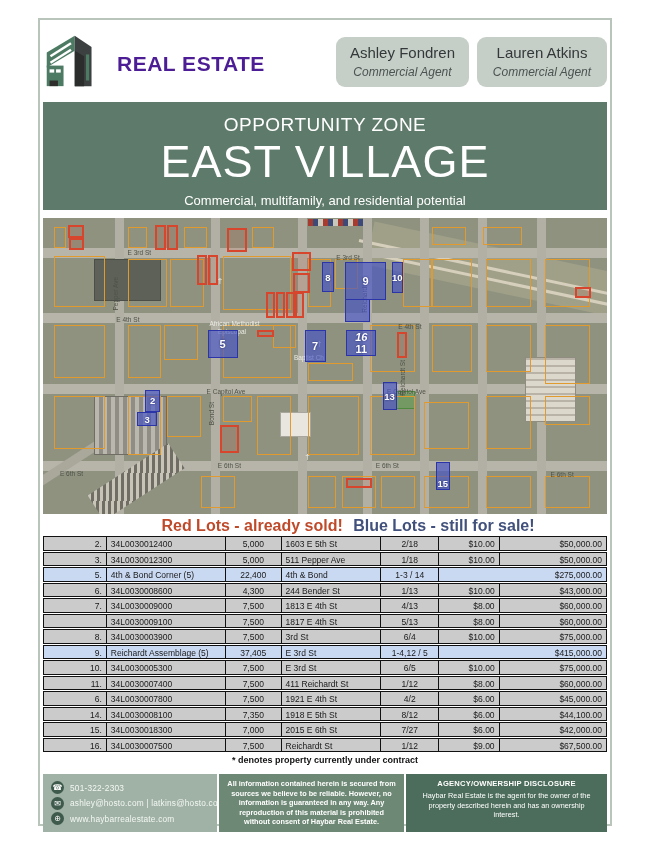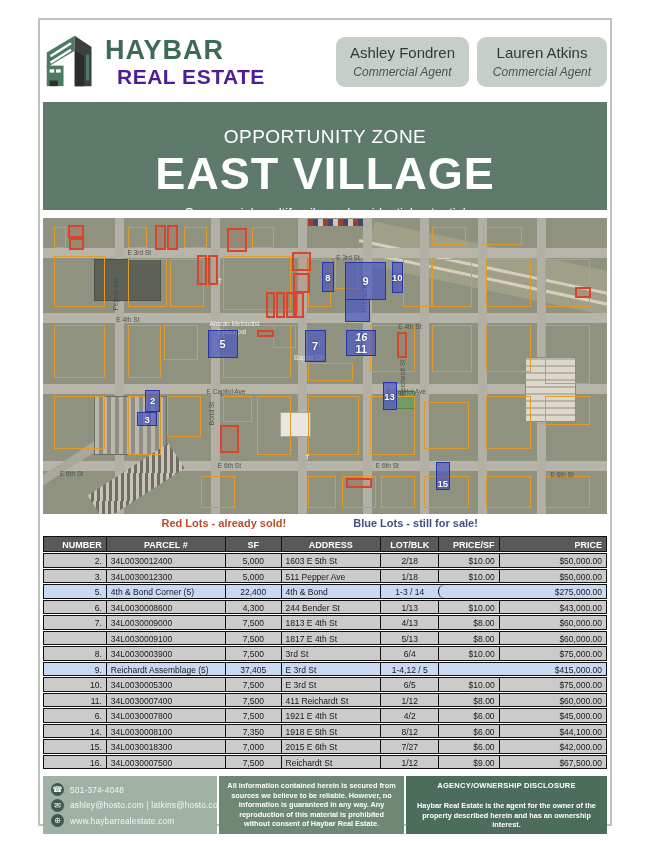--- a/index.html
+++ b/index.html
@@ -14,23 +14,23 @@
   .brand svg { width:56px; height:56px; }
   .brand-text { margin-left:6px; line-height:1; }
   .brand-line1 { font-size:27px; font-weight:bold; letter-spacing:1px; color:#3d6b55; }
   .brand-line2 { font-size:21px; font-weight:bold; letter-spacing:.5px; color:#4c1d95; margin-left:12px; margin-top:2px; }
   .agents { display:flex; gap:8px; }
   .agent-card { background:#c5cfc7; border-radius:9px; padding:7px 14px 8px; text-align:center; min-width:130px; }
   .agent-name { font-size:15px; color:#34383a; }
   .agent-title { font-size:12px; font-style:italic; color:#4c5352; margin-top:4px; }
 
   
-  .banner { margin-top:4px; height:108px; background:#5e7a6a; color:#fff; text-align:center; padding-top:24px; }
+  .banner { margin-top:4px; height:108px; background:#5e7a6a; color:#fff; text-align:center; padding-top:12px; }
   .banner-eyebrow { font-size:19px; letter-spacing:.5px; }
-  .banner-title { font-size:45px; font-weight:700; letter-spacing:1px; line-height:1.05; margin-top:2px; }
+  .banner-title { font-size:45px; font-weight:400; letter-spacing:1px; line-height:1.05; margin-top:2px; }
   .banner-sub { font-size:13px; margin-top:8px; }
 
   
   .map { position:relative; margin-top:8px; width:564px; height:296px; overflow:hidden;
     background:
       radial-gradient(60px 40px at 12% 88%, #5f6657 0 60%, transparent 61%),
       radial-gradient(70px 45px at 2% 70%, #6b7261 0 60%, transparent 61%),
       radial-gradient(50px 35px at 30% 12%, #7d8470 0 60%, transparent 61%),
       radial-gradient(45px 30px at 62% 66%, #79816c 0 60%, transparent 61%),
       radial-gradient(55px 35px at 88% 90%, #737a67 0 60%, transparent 61%),
@@ -47,21 +47,21 @@
   .lot-red { border:2px solid #d6452c; background:rgba(214,69,44,.12); }
   .lot-blue { background:rgba(70,84,198,.66); border:1.5px solid #2b35a8; color:#fff;
     display:flex; flex-direction:column; align-items:center; justify-content:center;
     font-weight:bold; font-size:11px; text-shadow:0 0 2px #1b2470; z-index:5; position:absolute; }
   .lot-blue.sm { font-size:9.5px; }
   .street { font-size:6.5px; color:#4e5248; white-space:nowrap; z-index:4; }
   .street.v { writing-mode:vertical-rl; transform:rotate(180deg); }
   .street.light { color:#ecece4; }
   .cross { color:#f2f2ea; font-size:8px; z-index:4; }
   .legend { position:relative; height:20px; }
-  .legend span { position:absolute; top:3px; font-size:11px; font-weight:bold; }
+  .legend span { position:absolute; top:3px; font-size:16px; font-weight:bold; }
   .legend-red { left:21%; color:#bf4a2a; }
   .legend-blue { left:55%; color:#41517c; }
 
   
   .ptable { margin-top:2px; }
   .t-row { display:grid; grid-template-columns:11% 21.2% 9.9% 17.7% 10.4% 10.7% 19.1%;
     border:1px solid #111; margin-bottom:1px; background:#cbcbcb; }
   .t-row.head { background:#595959; color:#fff; font-weight:bold; }
   .t-row.hl { background:#c9d9f2; }
   .t-cell { font-size:8.5px; color:#191919; padding:2px 4px 1px; border-left:1px solid #111;
@@ -77,21 +77,21 @@
   .f-box { color:#fff; }
   .f-contact { width:174px; background:#9fb2a5; padding:7px 8px; display:flex; flex-direction:column; justify-content:space-between; }
   .c-row { display:flex; align-items:center; gap:6px; }
   .c-icon { width:13px; height:13px; border-radius:50%; background:#3e5a4c; color:#fff; font-size:8px;
     display:flex; align-items:center; justify-content:center; flex:0 0 13px; }
   .c-text { font-size:8.3px; color:#f4f7f4; letter-spacing:.2px; white-space:nowrap; }
   .f-mid { width:185px; background:#6d8874; padding:6px 8px; text-align:center;
     font-size:7.3px; font-weight:bold; line-height:1.32; display:flex; align-items:center; }
   .f-right { width:201px; background:#4d6d5c; padding:5px 9px; text-align:center; }
   .f-right-title { font-size:7.6px; font-weight:bold; letter-spacing:.2px; }
-  .f-right-text { font-size:7.3px; font-weight:bold; line-height:1.32; margin-top:11px; }
+  .f-right-text { font-size:7.3px; font-weight:normal; line-height:1.32; margin-top:3px; }
 </style>
 </head>
 <body>
 
 <div class="page">
   <div class="frame">
     <div class="content">
 
       <div class="header">
         <div class="brand">
@@ -103,21 +103,20 @@
               <rect x="4" y="36" width="18" height="22" fill="#4d7a62"></rect>
               <rect x="7" y="40" width="5" height="3.5" fill="#fff"></rect>
               <rect x="14" y="40" width="5" height="3.5" fill="#fff"></rect>
               <rect x="7" y="52" width="9" height="6" fill="#2e2f2d"></rect>
               <polygon points="34,4 52,16 52,58 34,58" fill="#3c4040"></polygon>
               <polygon points="34,20 44,26 44,58 34,58" fill="#2a2d2c"></polygon>
               <rect x="46" y="24" width="3.5" height="28" fill="#4d7a62"></rect>
             </svg>
           </span>
           <div class="brand-text">
-            <div class="brand-line1">HAYBAR</div>
             <div class="brand-line2">REAL ESTATE</div>
           </div>
         </div>
         <div class="agents">
           <div class="agent-card">
             <div class="agent-name">Ashley Fondren</div>
             <div class="agent-title">Commercial Agent</div>
           </div>
           <div class="agent-card">
             <div class="agent-name">Lauren Atkins</div>
@@ -271,29 +270,20 @@
           <span class="cross" style="left: 48.6%; top: 41%;">†</span>
           <span class="cross" style="left: 46.5%; top: 79%;">†</span>
         </div>
 
       <div class="legend">
         <span class="legend-red">Red Lots - already sold!</span>
         <span class="legend-blue">Blue Lots - still for sale!</span>
       </div>
 
       <div class="ptable">
-        <div class="t-row head" id="thead">
-            <div class="t-cell c0">NUMBER</div>
-            <div class="t-cell c1">PARCEL #</div>
-            <div class="t-cell c2">SF</div>
-            <div class="t-cell c3">ADDRESS</div>
-            <div class="t-cell c4">LOT/BLK</div>
-            <div class="t-cell c5">PRICE/SF</div>
-            <div class="t-cell c6">PRICE</div>
-          </div>
         <div id="tbody">
             <div class="t-row">
               <div class="t-cell c0">2.</div>
               <div class="t-cell c1">34L0030012400</div>
               <div class="t-cell c2">5,000</div>
               <div class="t-cell c3">1603 E 5th St</div>
               <div class="t-cell c4">2/18</div>
               <div class="t-cell c5">$10.00</div>
               <div class="t-cell c6">$50,000.00</div>
             </div>
@@ -305,21 +295,21 @@
               <div class="t-cell c4">1/18</div>
               <div class="t-cell c5">$10.00</div>
               <div class="t-cell c6">$50,000.00</div>
             </div>
             <div class="t-row hl">
               <div class="t-cell c0">5.</div>
               <div class="t-cell c1">4th &amp; Bond Corner (5)</div>
               <div class="t-cell c2">22,400</div>
               <div class="t-cell c3">4th &amp; Bond</div>
               <div class="t-cell c4">1-3 / 14</div>
-              <div class="t-cell c6" style="grid-column: 6 / 8; border-radius: 6px;">$275,000.00</div>
+              <div class="t-cell c6" style="grid-column: 6 / 8;">$275,000.00</div>
             </div>
             <div class="t-row">
               <div class="t-cell c0">6.</div>
               <div class="t-cell c1">34L0030008600</div>
               <div class="t-cell c2">4,300</div>
               <div class="t-cell c3">244 Bender St</div>
               <div class="t-cell c4">1/13</div>
               <div class="t-cell c5">$10.00</div>
               <div class="t-cell c6">$43,000.00</div>
             </div>
@@ -407,26 +397,27 @@
               <div class="t-cell c0">16.</div>
               <div class="t-cell c1">34L0030007500</div>
               <div class="t-cell c2">7,500</div>
               <div class="t-cell c3">Reichardt St</div>
               <div class="t-cell c4">1/12</div>
               <div class="t-cell c5">$9.00</div>
               <div class="t-cell c6">$67,500.00</div>
             </div>
           </div>
       </div>
+      <div class="footnote">*  denotes property currently under contract</div>
 
       <div class="footer">
         <div class="f-box f-contact" id="contacts">
             <div class="c-row">
               <span class="c-icon">☎</span>
-              <span class="c-text">501-374-4048</span>
+              <span class="c-text">501-322-2303</span>
             </div>
             <div class="c-row">
               <span class="c-icon">✉</span>
               <span class="c-text">ashley@hosto.com | latkins@hosto.com</span>
             </div>
             <div class="c-row">
               <span class="c-icon">⊕</span>
               <span class="c-text">www.haybarrealestate.com</span>
             </div>
           </div>

